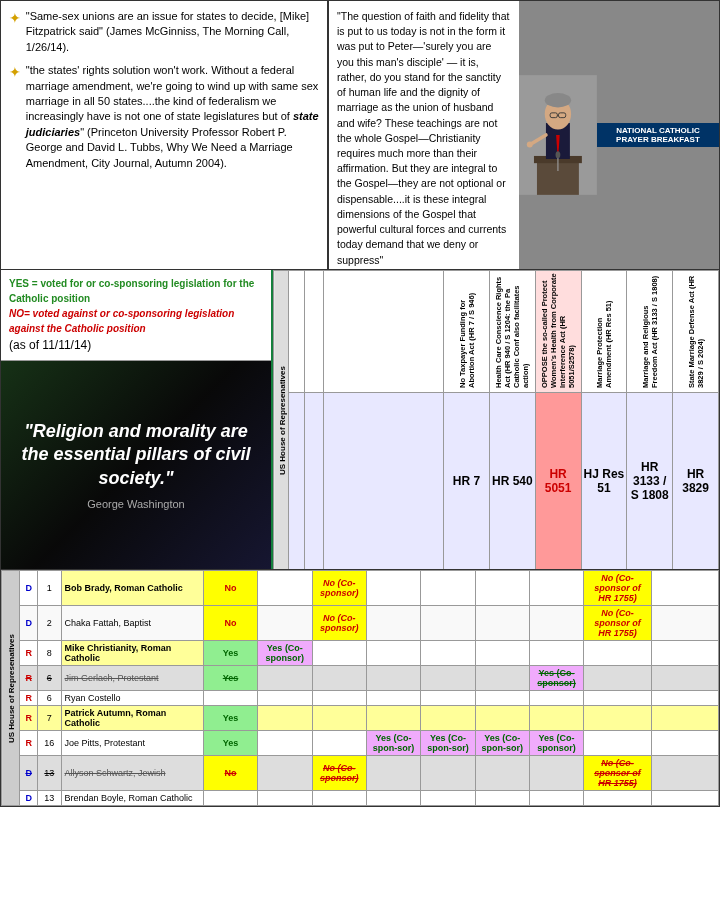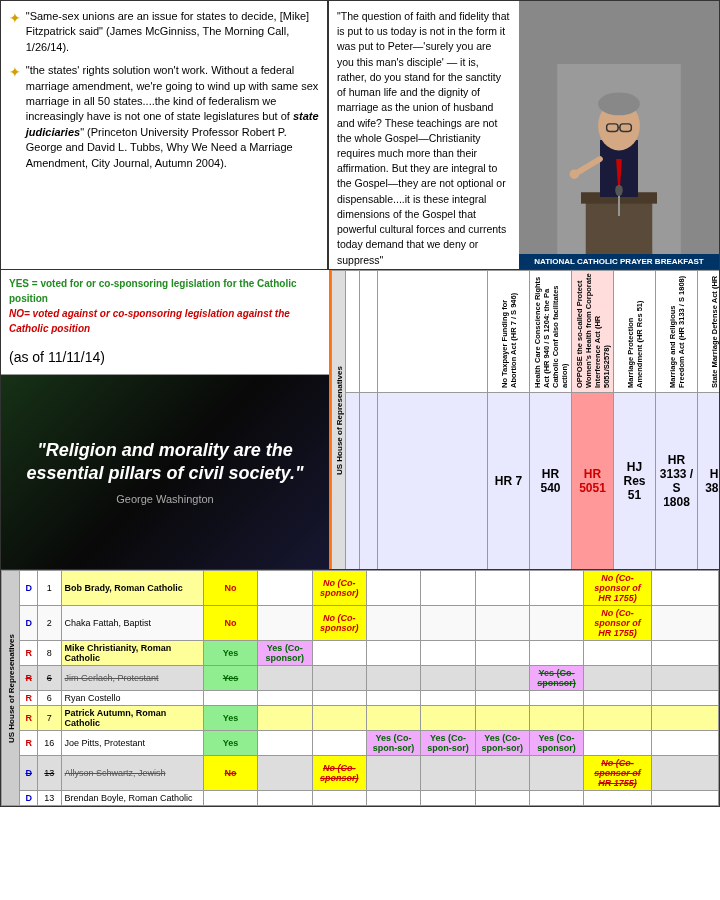--- a/index.html
+++ b/index.html
@@ -64,21 +64,21 @@
       padding: 8px;
       font-size: 10.5px;
       line-height: 1.45;
       color: #000;
     }
 
     .top-right-image {
       width: 200px;
       background: #888;
       display: flex;
-      flex-direction: column;
+      flex-direction: row;
       align-items: center;
       justify-content: flex-end;
       position: relative;
       overflow: hidden;
     }
 
     .speaker-svg {
       width: 130px;
       height: 190px;
     }
@@ -96,22 +96,22 @@
     
     .middle-section {
       display: flex;
       width: 100%;
       height: 300px;
       border: 1px solid #333;
       border-top: none;
     }
 
     .middle-left {
-      width: 330px;
-      border-right: 2px solid #f97316;
+      width: 272px;
+      border-right: 2px solid #15803d;
       display: flex;
       flex-direction: column;
     }
 
     .legend-box {
       background: #fff;
       padding: 6px 8px;
       border-bottom: 1px solid #999;
       font-size: 10px;
       line-height: 1.5;
@@ -123,22 +123,21 @@
     }
 
     .legend-no {
       color: #cc0000;
       font-weight: bold;
       font-style: italic;
     }
 
     .legend-asof {
       color: #000;
-      font-size: 14px;
-      margin-top: 11px;
+      font-size: 12px;
     }
 
     .quote-box {
       flex: 1;
       background: #000;
       display: flex;
       flex-direction: column;
       align-items: center;
       justify-content: center;
       padding: 10px;

